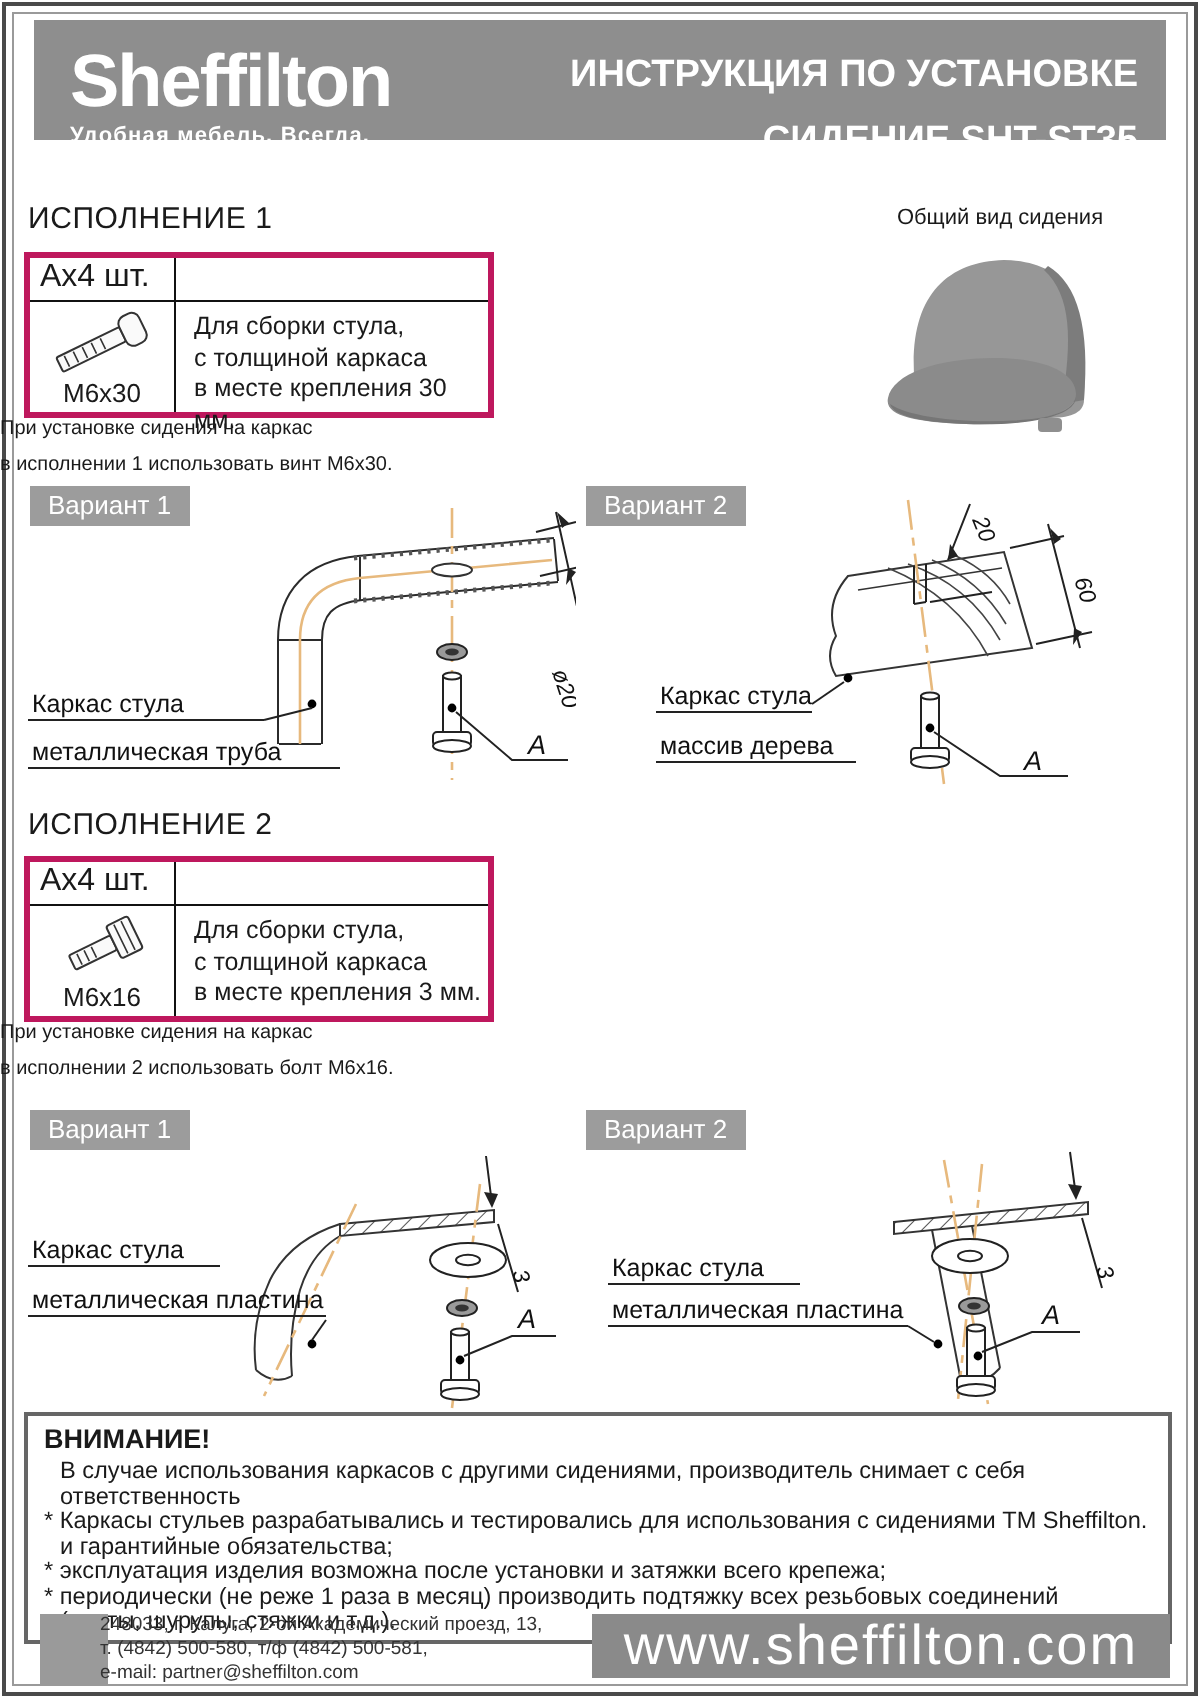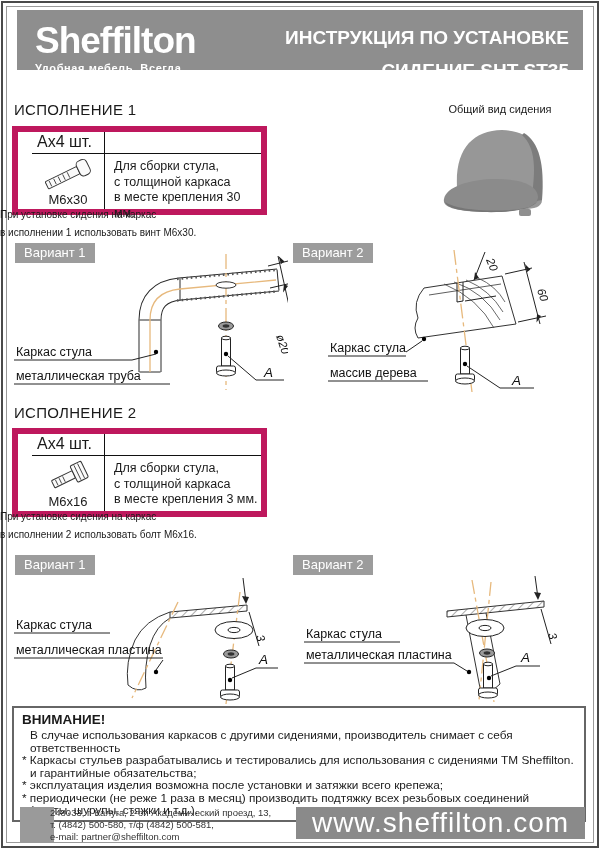--- a/index.html
+++ b/index.html
@@ -17,21 +17,21 @@
   .title-l1{font-size:19px;}
   .title-l2{font-size:19px;margin-top:11px;}
 
   .h-exec{position:absolute;left:14px;font-size:15px;letter-spacing:.3px;}
   .h1{top:101px;} .h2{top:404px;}
 
   .overview-label{position:absolute;left:420px;top:103px;width:160px;text-align:center;font-size:11px;}
   .chair{position:absolute;left:425px;top:118px;}
 
   
-  .parts-table{position:absolute;left:12px;width:229px;border:6px solid #be185d;background:#fff;padding-left:14px;}
+  .parts-table{position:absolute;left:12px;width:229px;border:3px solid #be185d;background:#fff;}
   .t1{top:126px;} .t2{top:428px;}
   .pt-row1{display:flex;height:21px;border-bottom:1px solid #111;}
   .pt-row2{display:flex;height:55px;}
   .pt-qty{width:73px;border-right:1px solid #111;font-size:16px;padding:1px 0 0 5px;box-sizing:border-box;}
   .pt-empty{flex:1;}
   .pt-part{width:73px;border-right:1px solid #111;position:relative;box-sizing:border-box;}
   .pt-part svg{position:absolute;left:7px;top:3px;}
   .pt-part-label{position:absolute;left:0;right:0;bottom:2px;text-align:center;font-size:13px;}
   .pt-desc{flex:1;font-size:12.5px;line-height:15.5px;padding:5px 0 0 9px;}
 

